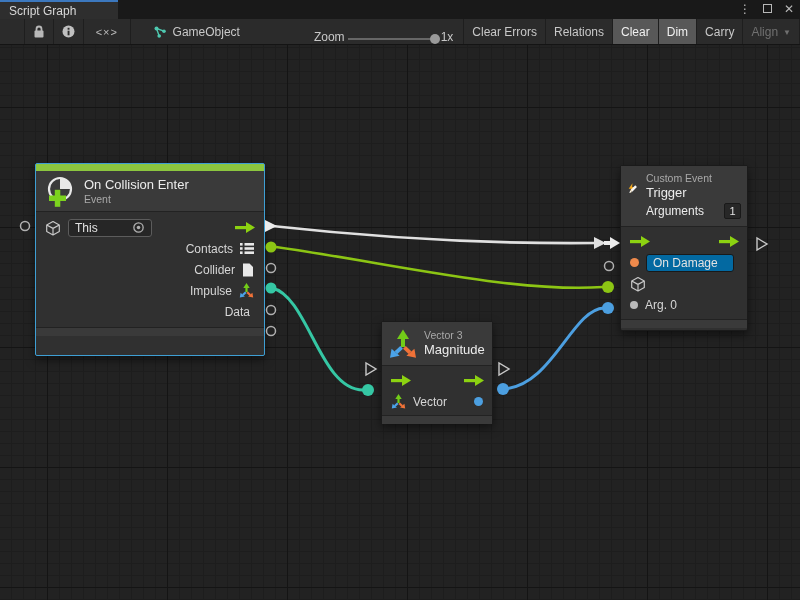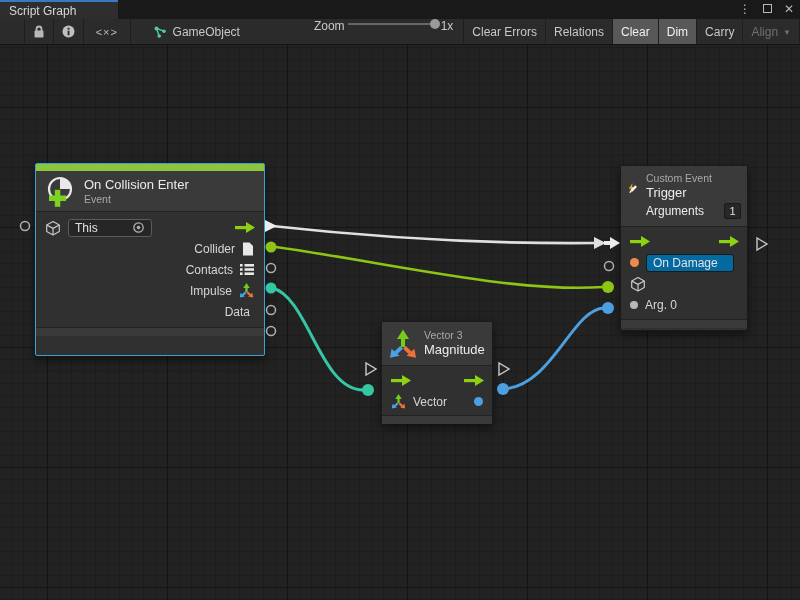--- a/index.html
+++ b/index.html
@@ -20,21 +20,21 @@
   
   .toolbar { position:absolute; left:0; top:19px; width:800px; height:26px; background:#2b2b2b;
              border-bottom:1px solid #141414; display:flex; align-items:stretch; font-size:12px; color:#c8c8c8; }
   .tb-btn { display:flex; align-items:center; justify-content:center; border-right:1px solid #1e1e1e;
             padding:0 8px; white-space:nowrap; }
   .tb-btn.first { border-left:1px solid #1e1e1e; margin-left:24px; }
   .tb-btn.pressed { background:#585858; color:#f0f0f0; }
   .tb-btn.disabled { color:#707070; }
   .caret { font-size:8px; margin-left:5px; position:relative; top:1px; }
   .crumb { display:flex; align-items:center; gap:6px; padding:0 10px; margin-left:12px; }
-  .zoomgrp { display:flex; align-items:flex-start; gap:3px; margin-left:30px; border-right:1px solid #1e1e1e; padding-right:10px; }
+  .zoomgrp { display:flex; align-items:flex-end; gap:3px; margin-left:30px; border-right:1px solid #1e1e1e; padding-right:10px; }
   .slider { position:relative; width:90px; height:10px; }
   .slider .track { position:absolute; left:0; right:0; top:4px; height:2px; background:#666; }
   .slider .handle { position:absolute; right:-2px; top:0; width:10px; height:10px; border-radius:50%; background:#9a9a9a; }
   .spacer { flex:1; }
   .codeglyph { font-size:11px; letter-spacing:1px; color:#bdbdbd; }
 
   
   .canvas { position:absolute; left:0; top:45px; width:800px; height:555px; background-color:#222222;
     background-image:
       linear-gradient(to right, #141414 1px, transparent 1px),
@@ -172,36 +172,36 @@
               <circle cx="7" cy="7" r="1.9" fill="#b0b0b0"></circle>
             </svg>
           </span>
           <span class="spacer"></span>
           <svg width="20" height="11" viewBox="0 0 20 11" style="margin-right:9px">
             <rect x="0" y="4" width="12" height="3.2" fill="#8cd211"></rect>
             <polygon points="11,0 20,5.5 11,11" fill="#8cd211"></polygon>
           </svg>
         </div>
         <div class="prow out">
-          <span>Collider</span>
-          <svg width="12" height="14" viewBox="0 0 12 14">
-            <path d="M1 0.5 H7.5 L11 4 V13.5 H1 Z" fill="#e8e8e8"></path>
-          </svg>
-        </div>
-        <div class="prow out">
           <span>Contacts</span>
           <svg width="14" height="13" viewBox="0 0 14 13">
             <g fill="#e8e8e8">
               <rect x="0" y="1" width="2.6" height="2.6"></rect>
                 <rect x="4.5" y="1" width="9.5" height="2.6"></rect>
               <rect x="0" y="5.2" width="2.6" height="2.6"></rect>
                 <rect x="4.5" y="5.2" width="9.5" height="2.6"></rect>
               <rect x="0" y="9.4" width="2.6" height="2.6"></rect>
                 <rect x="4.5" y="9.4" width="9.5" height="2.6"></rect>
             </g>
+          </svg>
+        </div>
+        <div class="prow out">
+          <span>Collider</span>
+          <svg width="12" height="14" viewBox="0 0 12 14">
+            <path d="M1 0.5 H7.5 L11 4 V13.5 H1 Z" fill="#e8e8e8"></path>
           </svg>
         </div>
         <div class="prow out">
           <span>Impulse</span>
           <svg width="15" height="15" viewBox="0 0 15 15">
             <path d="M7.5 9 V4.5" stroke="#72cc18" stroke-width="2.2"></path>
               <polygon points="4.3,5 10.7,5 7.5,0" fill="#72cc18"></polygon>
             <path d="M6.8 9.2 L3.8 12" stroke="#4ba3e8" stroke-width="2.2"></path>
               <polygon points="0.8,14.6 5.9,13.5 1.6,9.8" fill="#4ba3e8"></polygon>
             <path d="M8.2 9.2 L11.2 12" stroke="#f07238" stroke-width="2.2"></path>

